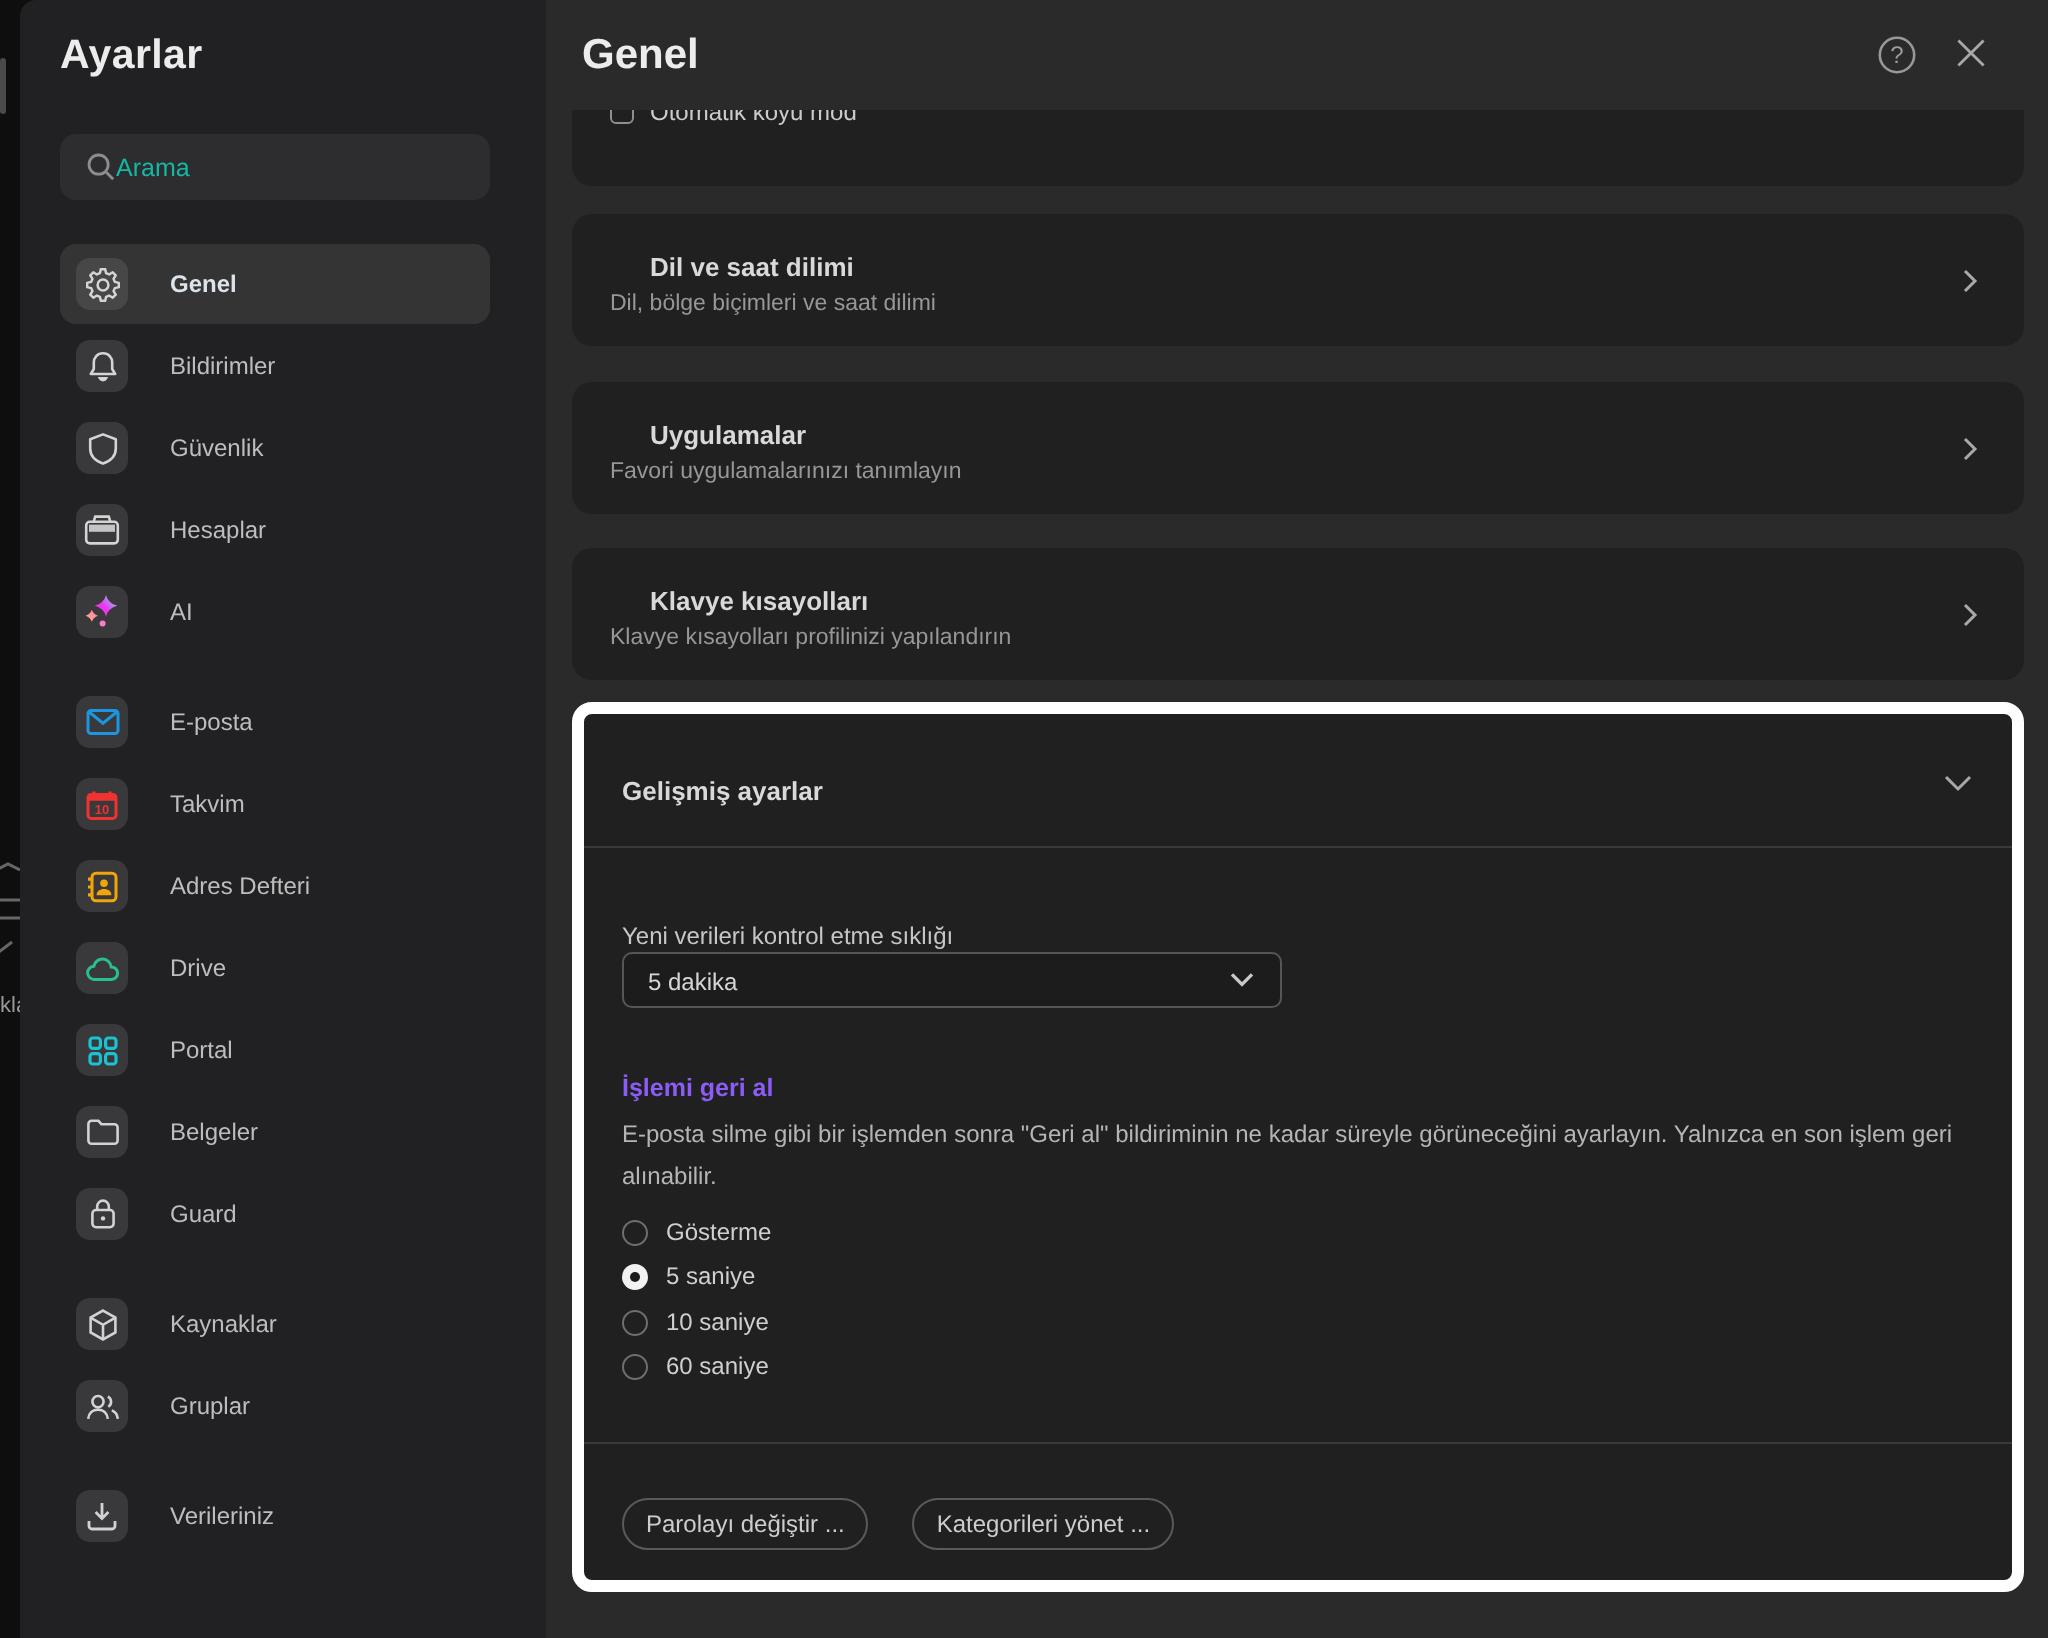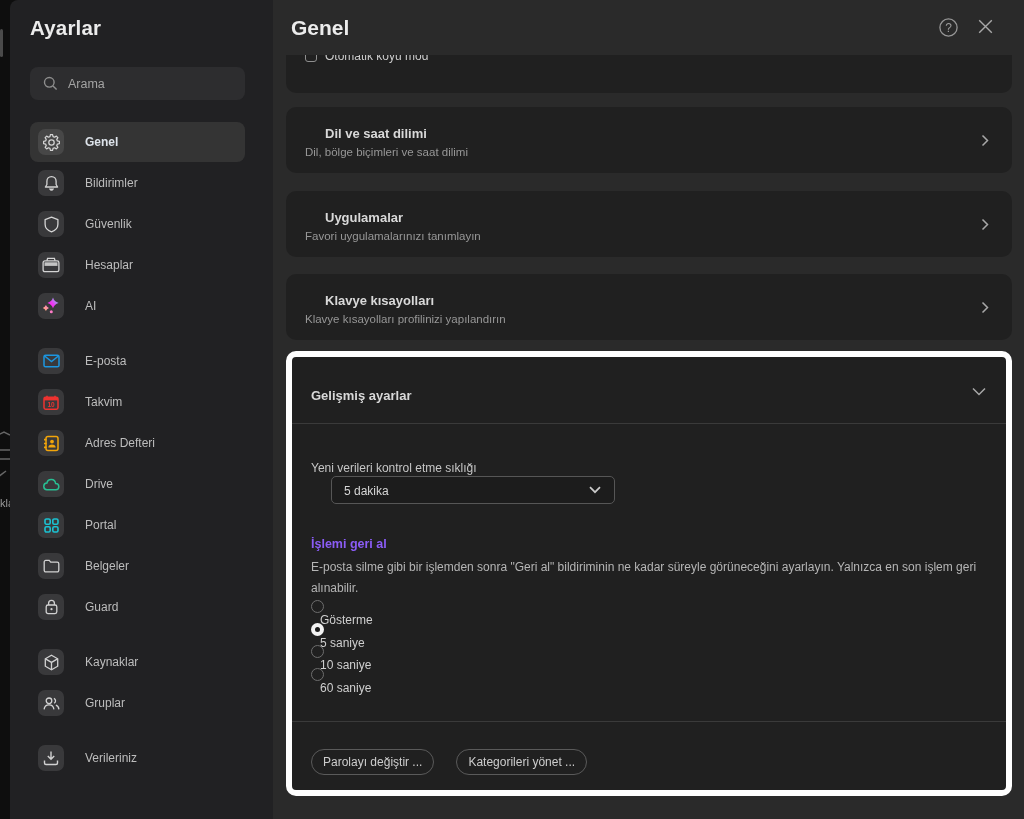--- a/index.html
+++ b/index.html
@@ -6,21 +6,21 @@
   html,body { width:1024px; height:819px; overflow:hidden; }
   body { background:#0e0e0e; font-family:"Liberation Sans", sans-serif; position:relative; }
   .strip { position:absolute; left:0; top:0; width:10px; height:819px; background:#0e0e0e; overflow:hidden; }
   .strip .bar { position:absolute; left:0; top:29px; width:2.5px; height:28px; background:#4a4a4a; border-radius:2px; }
   .strip .txt { position:absolute; left:0; top:497px; color:#9a9a9a; font-size:11px; }
   .modal { position:absolute; left:10px; top:0; width:1014px; height:819px; border-radius:8px 0 0 0; overflow:hidden; display:flex; }
   .sidebar { width:263px; background:#212123; position:relative; flex:none; }
   .sidebar h1 { position:absolute; left:20px; top:16px; font-size:20.5px; font-weight:bold; color:#ececec; letter-spacing:0.2px; }
   .search { position:absolute; left:20px; top:67px; width:215px; height:33px; background:#2d2d2f; border-radius:8px; display:flex; align-items:center; }
   .search svg { margin-left:13px; }
-  .search span { color:#a3a3a3; font-size:12.5px; margin-left:10px; }
+  .search span { color:#14b8a6; font-size:12.5px; }
   .nav { position:absolute; left:20px; top:122px; width:215px; }
   .row { height:40px; margin-bottom:1px; border-radius:8px; display:flex; align-items:center; position:relative; }
   .row.sel { background:#343434; }
   .row .ic { width:26px; height:26px; border-radius:7px; background:#39393b; margin-left:8px; display:flex; align-items:center; justify-content:center; flex:none; }
   .row.sel .ic { background:#474747; }
   .row .lb { margin-left:21px; font-size:12px; color:#bdbdbd; }
   .row.sel .lb { color:#dde3ea; font-weight:bold; }
   .gap { height:14px; }
   .main { flex:1; background:#2a2a2a; position:relative; display:flex; flex-direction:column; }
   .hdr { height:55px; position:relative; flex:none; }
@@ -35,27 +35,27 @@
   .card2 { height:66px; margin-top:14px; }
   .cardrow { height:66px; }
   .cardrow .t { position:absolute; left:19px; top:19px; font-size:13px; font-weight:bold; color:#d9d9d9;padding-left:20px; }
   .cardrow .s { position:absolute; left:19px; top:39px; font-size:11.5px; color:#979797; }
   .chev { position:absolute; right:23px; top:50%; margin-top:-6px; }
   .big { margin-top:11px; height:445px; background:#202020; border:6px solid #ffffff; border-radius:10px; position:relative; }
   .big .bt { position:absolute; left:19px; top:31px; font-size:13px; font-weight:bold; color:#d9d9d9; }
   .big .chevd { position:absolute; right:20px; top:30px; }
   .div1 { position:absolute; left:0; right:0; top:66px; height:1px; background:#3a3a3a; }
   .lbl { position:absolute; left:19px; top:104px; font-size:12px; color:#c6c6c6; }
-  .select { position:absolute; left:19px; top:119px; width:284px; height:28px; background:#1c1c1c; border:1px solid #565656; border-radius:5px;margin-left:20px; }
+  .select { position:absolute; left:19px; top:119px; width:330px; height:28px; background:#1c1c1c; border:1px solid #565656; border-radius:5px; }
   .select .v { position:absolute; left:12px; top:7px; font-size:12px; color:#d6d6d6; }
   .select svg { position:absolute; right:13px; top:9px; }
   .h3 { position:absolute; left:19px; top:180px; font-size:12.5px; font-weight:bold; color:#8b5cf6; }
   .para { position:absolute; left:19px; top:199.5px; font-size:12px; color:#b5b5b5; line-height:21px; width:920px; }
   .radios { position:absolute; left:19px; top:243px; }
-  .radio { height:22.5px; display:flex; align-items:flex-start;flex-direction:column; }
+  .radio { height:22.5px; display:flex; align-items:flex-end; }
   .radio .c { width:13px; height:13px; border-radius:50%; border:1.5px solid #6e6e6e; flex:none; }
   .radio.on .c { border:none; background:#f2f2f2; position:relative; }
   .radio.on .c::after { content:""; position:absolute; left:4px; top:4px; width:5px; height:5px; border-radius:50%; background:#1a1a1a; }
   .radio span { margin-left:9px; font-size:12px; color:#cfcfcf; }
   .div2 { position:absolute; left:0; right:0; top:364px; height:1px; background:#3a3a3a; }
   .btns { position:absolute; left:19px; top:392px; display:flex; gap:22px; }
   .btn { height:26px; border:1px solid #5a5a5a; border-radius:13px; color:#cdcdcd; font-size:12px; display:flex; align-items:center; padding:0 11px; background:transparent; }
 </style>
 </head>
 <body>

